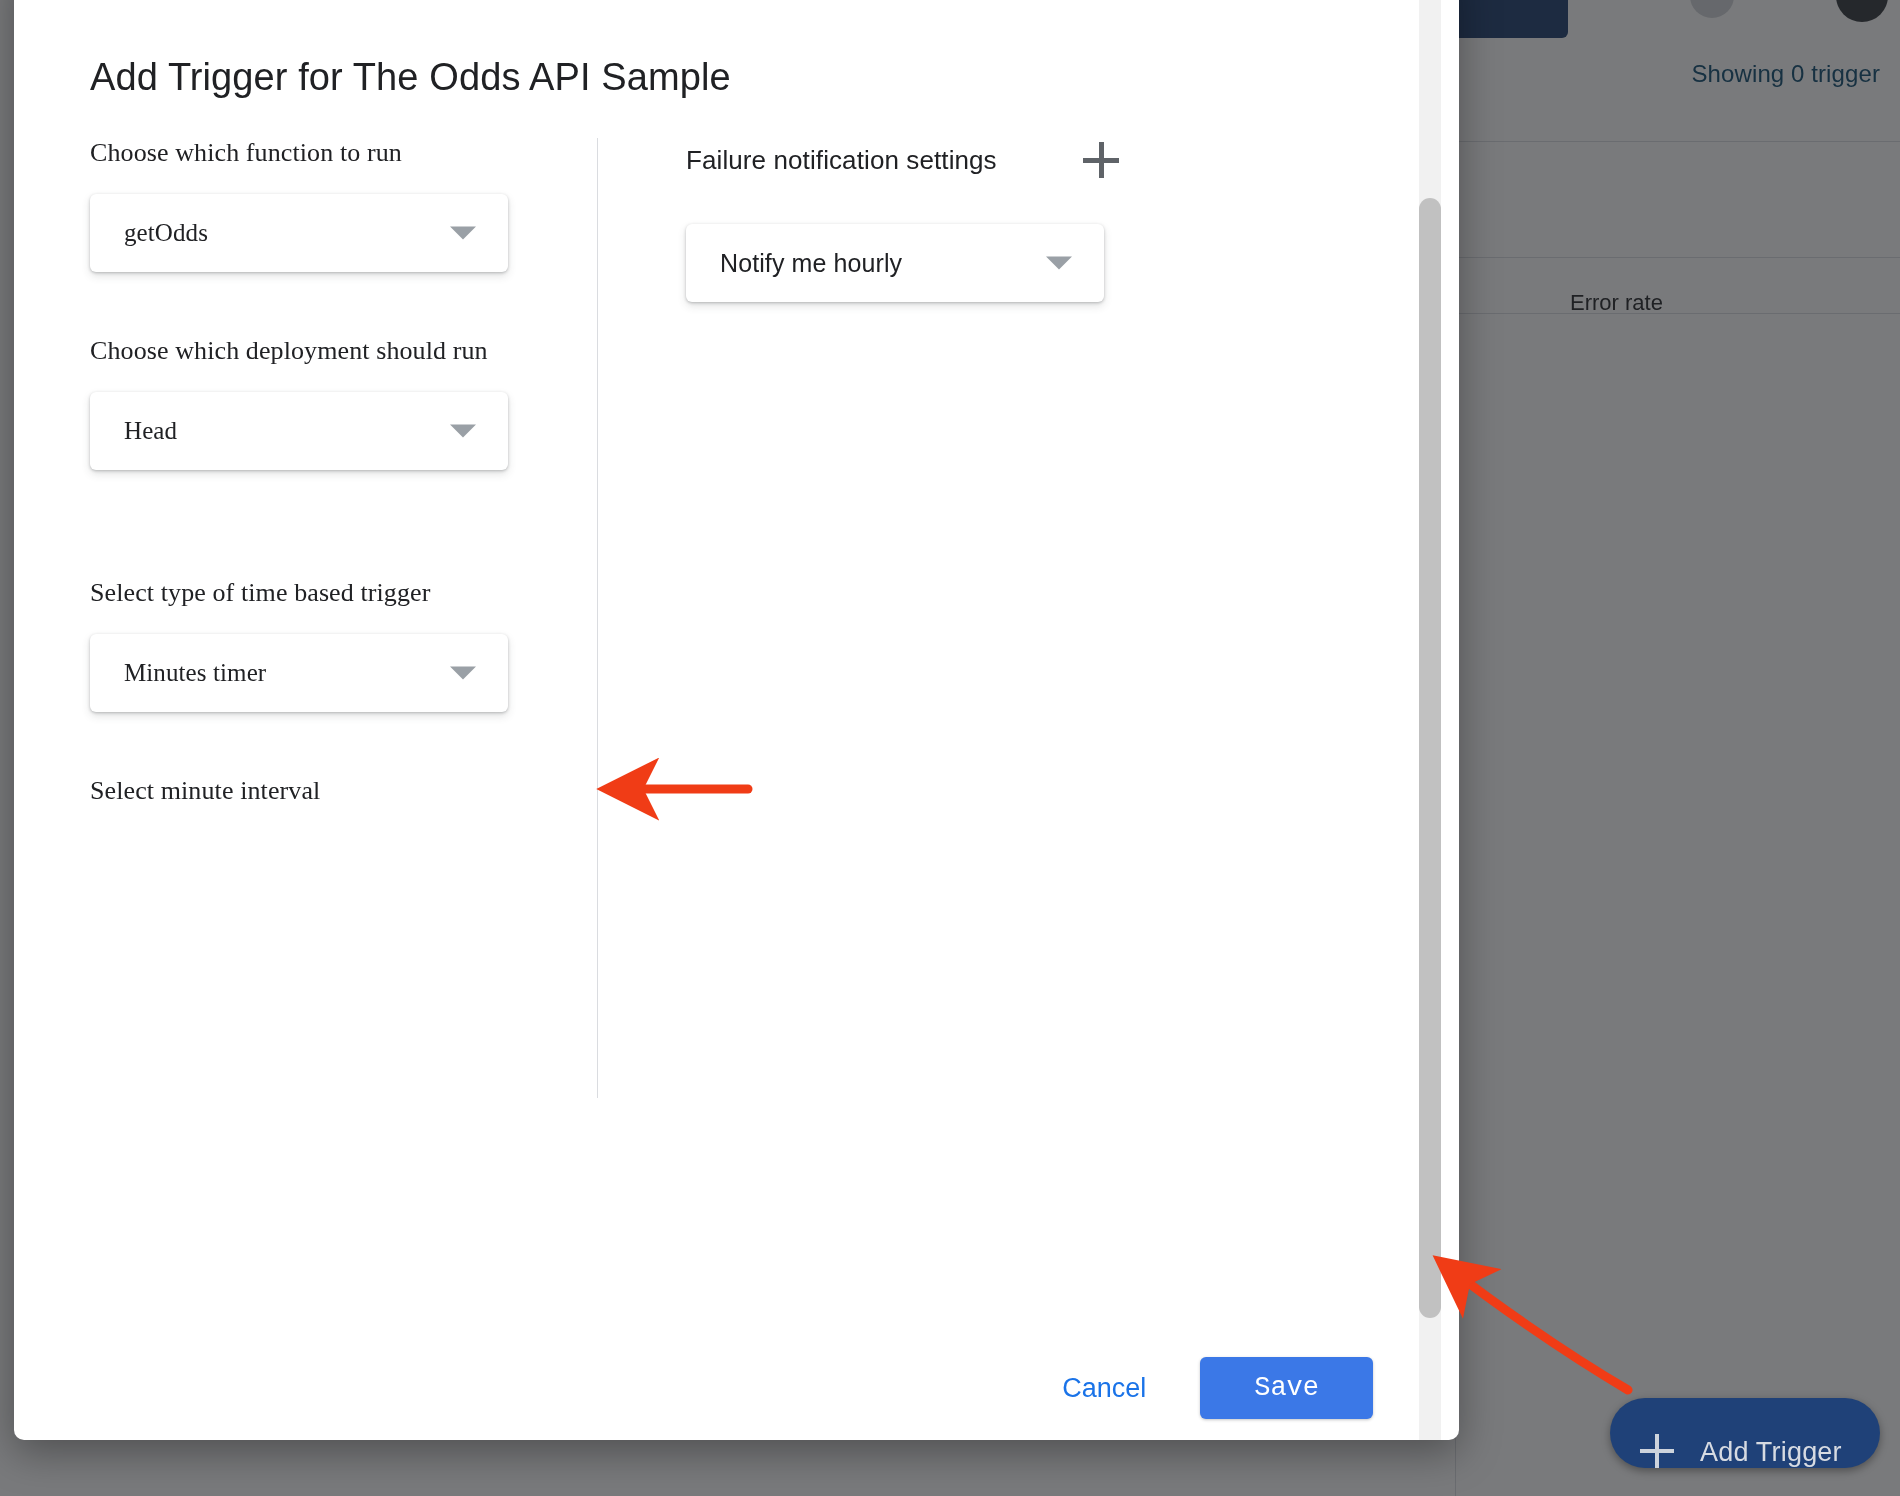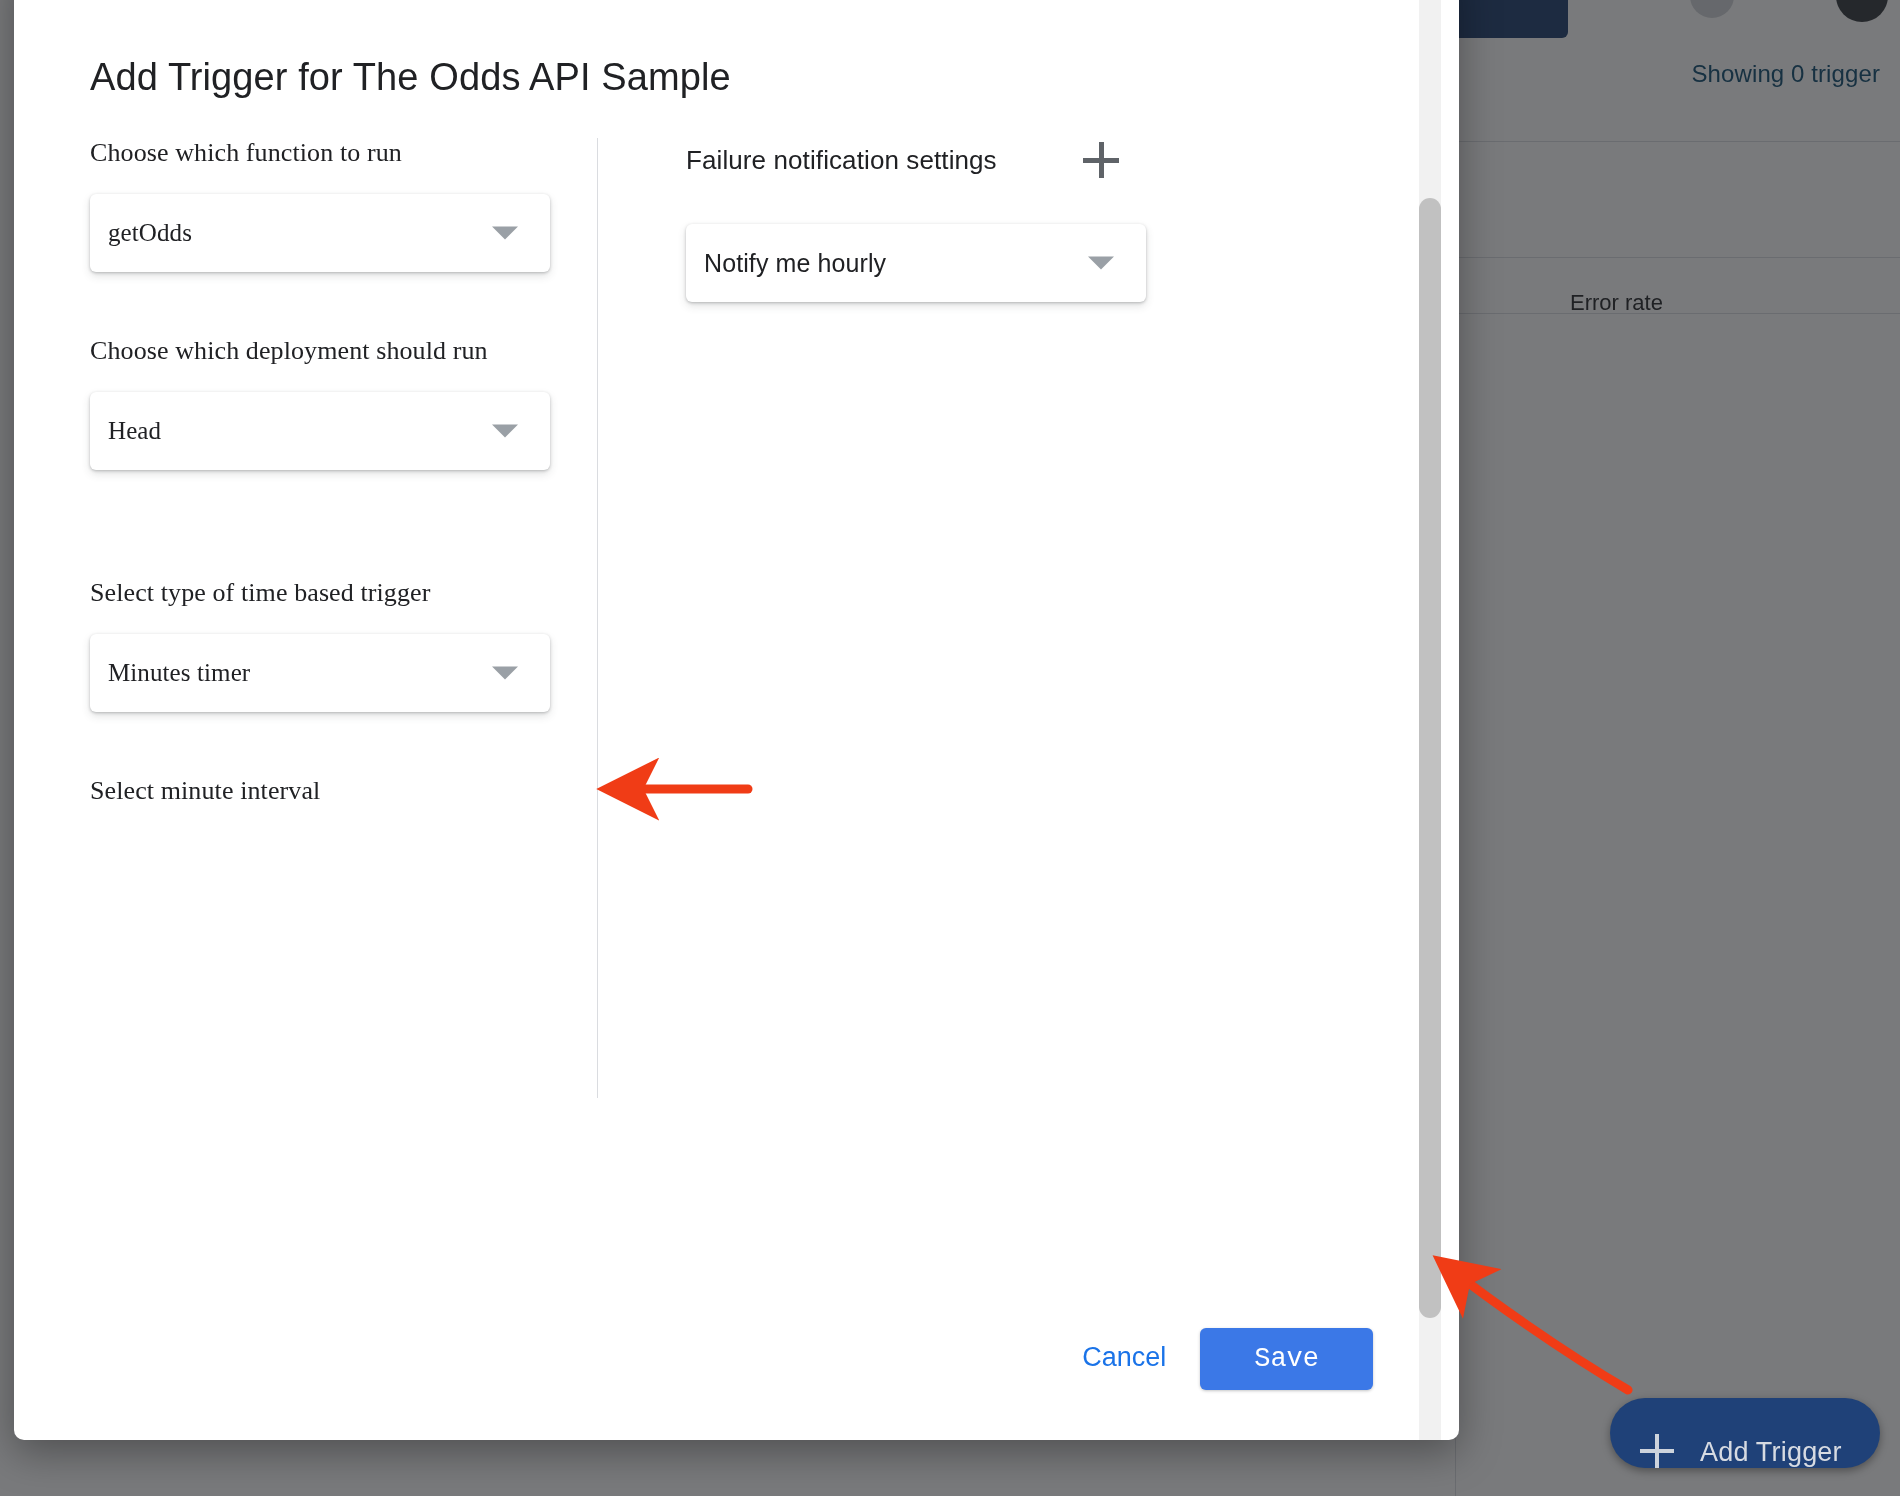--- a/index.html
+++ b/index.html
@@ -129,26 +129,26 @@
   .field-label {
     font-size: 26px;
     color: #202124;
     white-space: nowrap;
     margin-bottom: 26px;
     letter-spacing: .1px;
   }
 
   .select {
     position: relative;
-    width: 460px; height: 78px;
+    width: 418px; height: 78px;
     background: #fff;
     border-radius: 6px;
     box-shadow: 0 1px 3px rgba(60,64,67,.30), 0 4px 8px rgba(60,64,67,.15);
     display: flex; align-items: center;
-    padding: 0 18px;
+    padding: 0 34px;
   }
   .select .value {
     font-size: 25px; color: #202124;
     white-space: nowrap; letter-spacing: .1px;
   }
   .caret {
     position: absolute;
     right: 32px; top: 50%;
     transform: translateY(-50%);
     width: 0; height: 0;
@@ -174,22 +174,22 @@
     content:""; position:absolute; background:#5f6368;
   }
   .add-notif-btn::before { left:4px; top:20px; width:36px; height:5px; }
   .add-notif-btn::after  { top:4px; left:20px; height:36px; width:5px; }
 
   
   .dlg-actions {
     position: absolute;
     left: 0; right: 0; top: 1368px;
     height: 120px;
-    display: flex; align-items: flex-start; justify-content: flex-end;
-    gap: 20px;
+    display: flex; align-items: center; justify-content: flex-end;
+    gap: 40px;
     padding-right: 86px;
   }
   .btn-text {
     font-size: 27px; color: #1a73e8;
     background: none; border: none;
     padding: 14px 14px;
     font-family: inherit;
     cursor: pointer;
   }
   .btn-filled {

